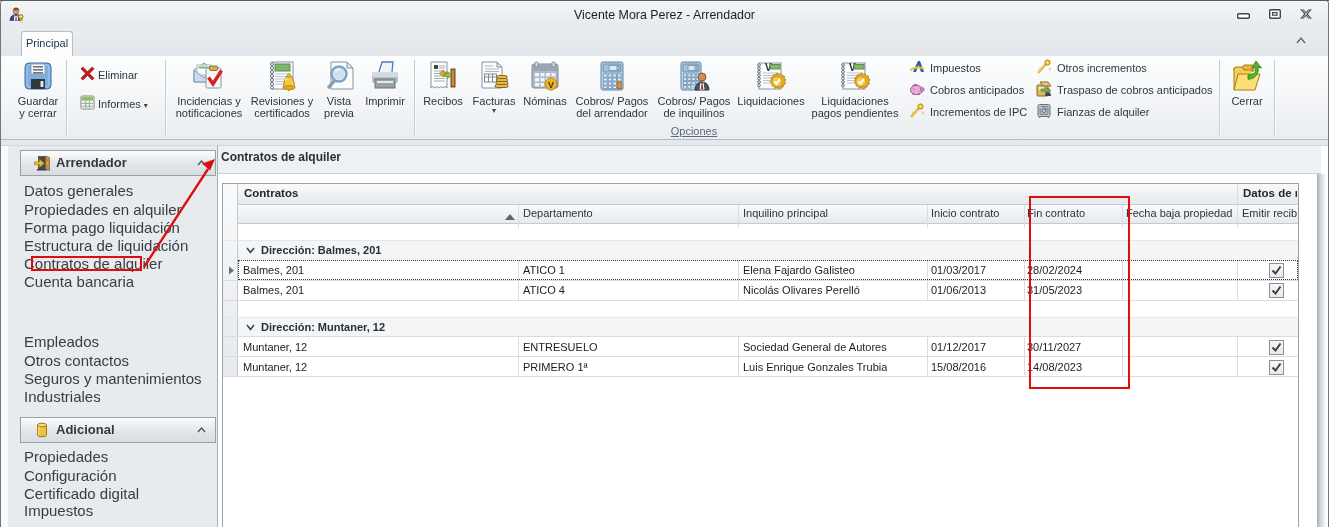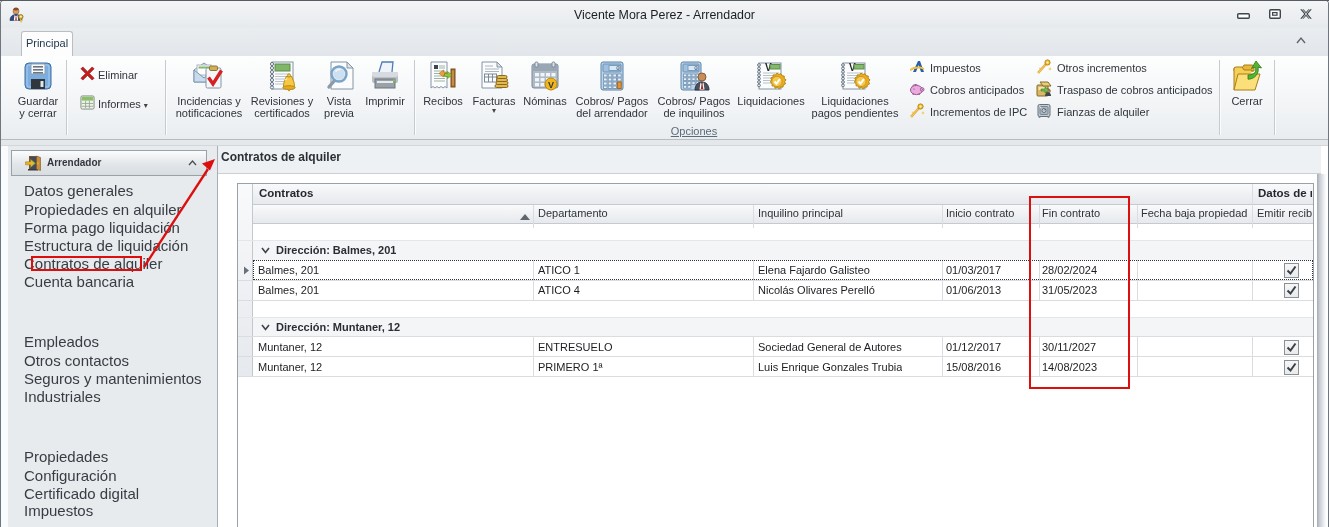--- a/index.html
+++ b/index.html
@@ -29,36 +29,36 @@
 .smallbtn{position:absolute;height:16px;font-size:11px;color:#30353c;line-height:16px;white-space:nowrap;}
 .smallbtn .sicon{position:absolute;left:0;top:0;width:16px;height:16px;}
 .smallbtn .slabel{position:absolute;left:21px;top:1px;}
 #opciones{position:absolute;left:641px;top:69px;width:104px;text-align:center;
   font-size:11px;color:#5c6b7a;text-decoration:underline;}
 
 #strip{position:absolute;left:1px;top:140px;width:1327px;height:6px;background:#e4e8eb;border-bottom:1px solid #d2d7db;box-sizing:border-box;}
 
 #leftgap{position:absolute;left:1px;top:146px;width:7px;height:381px;background:#fafbfc;border-right:1px solid #9ba1a8;}
 #sidebar{position:absolute;left:8px;top:146px;width:209px;height:381px;background:#e8ebee;border-right:1px solid #a8aeb5;}
-.navhdr{position:absolute;left:3px;width:194px;height:24px;
+.navhdr{position:absolute;left:12px;width:194px;height:24px;
   background:linear-gradient(#fbfcfd,#e2e6e9 55%,#d8dde1);border:1px solid #9aa1a9;
-  font-size:10px;font-weight:bold;color:#33383e;line-height:24px;}
+  font-size:13px;font-weight:bold;color:#33383e;line-height:24px;}
 .navhdr .ntxt{position:absolute;left:35px;top:0;}
 .navhdr .chev{position:absolute;right:9px;top:9px;line-height:0;}
 .navhdr .nicon{position:absolute;left:13px;top:4px;width:16px;height:16px;}
 .navitem{position:absolute;left:16px;font-size:15px;color:#383d44;line-height:18px;white-space:nowrap;}
 
 #content{position:absolute;left:218px;top:146px;width:1103px;height:381px;background:#eef1f3;}
 #ctitle{position:absolute;left:3px;top:4px;font-size:12px;font-weight:bold;color:#2b3036;}
 #cbody{position:absolute;left:0;top:27px;width:1103px;height:354px;background:#fff;border-top:1px solid #cad0d5;}
 
 #scrollstrip{position:absolute;left:1317px;top:174px;width:9px;height:353px;
   background:linear-gradient(90deg,#a6acb3,#c9ced3 30%,#f2f4f6 85%,#fafbfc);}
 
-#grid{position:absolute;left:237px;top:183px;width:1075px;height:344px;
+#grid{position:absolute;left:222px;top:183px;width:1075px;height:344px;
   border-left:1px solid #9ba1a8;border-right:1px solid #9ba1a8;border-top:1px solid #9ba1a8;
   background:#fff;font-size:11px;color:#1a1d21;box-sizing:content-box;text-align:center;}
 .hdrbg{background:linear-gradient(#f9fafb,#eef0f3 55%,#e6e9ed);}
 .gline{position:absolute;left:0;width:1075px;height:1px;background:#d9dce0;}
 .vline{position:absolute;top:0;width:1px;background:#d9dce0;}
 .cell{position:absolute;white-space:nowrap;overflow:hidden;}
 .grouprow{font-weight:bold;color:#2a2e34;}
 .cbx{position:absolute;width:13px;height:13px;border:1px solid #8a9097;background:linear-gradient(#f6f6f6,#e9eaeb);}
 
 .redbox{position:absolute;border:2px solid #dd0e0e;}
@@ -447,20 +447,31 @@
   <div class="navitem" style="top:73px">Forma pago liquidación</div>
   <div class="navitem" style="top:91px">Estructura de liquidación</div>
   <div class="navitem" style="top:109px">Contratos de alquiler</div>
   <div class="navitem" style="top:127px">Cuenta bancaria</div>
 
   <div class="navitem" style="top:187px">Empleados</div>
   <div class="navitem" style="top:206px">Otros contactos</div>
   <div class="navitem" style="top:224px">Seguros y mantenimientos</div>
   <div class="navitem" style="top:242px">Industriales</div>
 
+  <div class="navhdr" style="top:271px">
+    <div class="nicon"><svg width="16" height="16" viewBox="0 0 16 16">
+      <path d="M3.5 3 v10 a4.5 1.8 0 0 0 9 0 v-10z" fill="#eec23e" stroke="#9c7a12"></path>
+      <ellipse cx="8" cy="3" rx="4.5" ry="1.8" fill="#f7df7f" stroke="#9c7a12"></ellipse>
+      <path d="M4.6 4.5 v8.5" stroke="#f7df7f" stroke-width="1.4"></path>
+    </svg></div>
+    <span class="ntxt">Adicional</span>
+      <span class="chev"><svg width="9" height="6" viewBox="0 0 9 6">
+          <path d="M1 5 L4.5 1 L8 5" fill="none" stroke="#4a5058" stroke-width="1.3"></path>
+        </svg></span>
+  </div>
   <div class="navitem" style="top:302px">Propiedades</div>
   <div class="navitem" style="top:321px">Configuración</div>
   <div class="navitem" style="top:339px">Certificado digital</div>
   <div class="navitem" style="top:356px">Impuestos</div>
 </div>
 <div id="content">
   <div id="ctitle">Contratos de alquiler</div>
   <div id="cbody"></div>
 </div>
 <div id="scrollstrip"></div>

